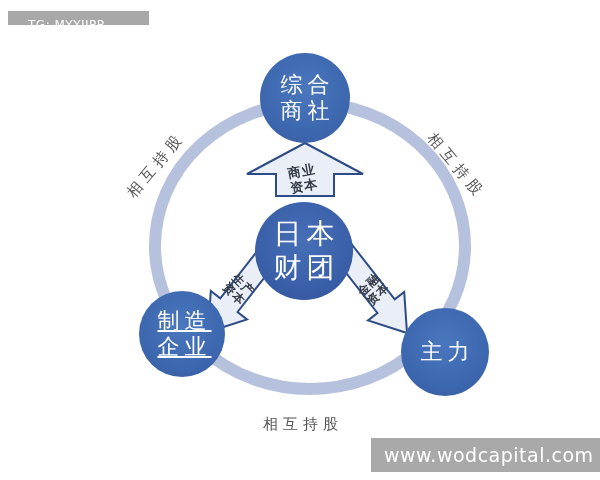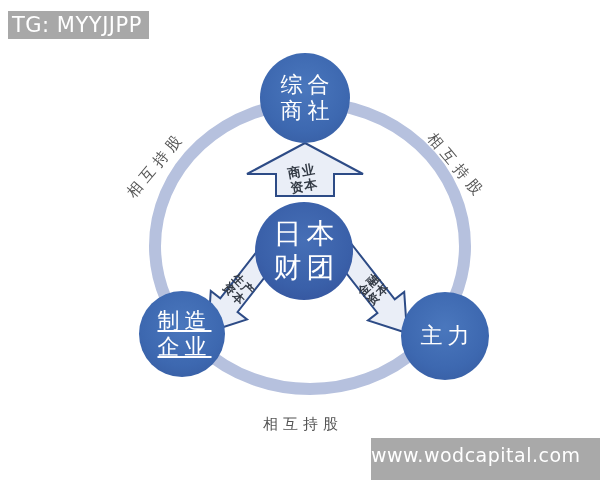--- a/index.html
+++ b/index.html
@@ -34,21 +34,21 @@
   .satellite{
     width:90px;height:90px;font-size:22px;font-weight:500;
     background:radial-gradient(circle at 50% 40%, #4a77bd 0%, var(--circle-blue) 60%, #35599d 100%);
   }
   .hub{
     width:98px;height:98px;font-size:28px;font-weight:400;
     background:radial-gradient(circle at 50% 40%, #466fb6 0%, var(--center-blue) 60%, #334f97 100%);
   }
   .circle-top{left:260px;top:53px;}
   .circle-left{left:139px;top:291px;width:86px;height:86px;text-decoration:underline;}
-  .circle-right{left:401px;top:292px;width:88px;height:88px;}
+  .circle-right{left:401px;top:308px;width:88px;height:88px;}
   .circle-center{left:255px;top:202px;}
 
   .arrow-label{
     position:absolute;z-index:3;color:var(--arrow-text);
     font-weight:700;text-align:center;line-height:1.12;letter-spacing:1px;
     transform:translate(-50%,-50%);white-space:nowrap;
   }
   .arrow-label .ln{display:block;}
   .al-up{left:303px;top:179px;font-size:13px;transform:translate(-50%,-50%) rotate(-10deg);}
   .al-ll{left:238px;top:290px;font-size:12px;transform:translate(-50%,-50%) rotate(45deg);}
@@ -57,29 +57,29 @@
   .ring-label{
     position:absolute;z-index:2;color:var(--gray-label);
     font-size:15px;font-weight:500;letter-spacing:5px;white-space:nowrap;
     transform:translate(-50%,-50%);
   }
   .rl-left{left:156px;top:165px;transform:translate(-50%,-50%) rotate(-50deg);}
   .rl-right{left:456px;top:166px;transform:translate(-50%,-50%) rotate(50deg);}
   .rl-bottom{left:303px;top:424px;}
 
   .badge{
-    position:absolute;z-index:4;left:8px;top:11px;width:141px;height:28px;
+    position:absolute;z-index:4;left:8px;top:11px;width:141px;height:14px;
     background:var(--badge-bg);color:var(--text-white);
-    font-size:21px;line-height:28px;padding-left:4px;letter-spacing:0.5px;
+    font-size:12px;line-height:28px;padding-left:20px;letter-spacing:0.5px;
     box-sizing:border-box;white-space:nowrap;
   }
   .watermark{
-    position:absolute;z-index:4;left:371px;top:438px;width:229px;height:42px;
+    position:absolute;z-index:4;left:371px;top:438px;width:229px;height:34px;
     background:var(--watermark-bg);color:var(--text-white);
-    font-size:19px;line-height:34px;letter-spacing:0.5px;
+    font-size:19px;line-height:34px;padding-left:13px;letter-spacing:0.5px;
     box-sizing:border-box;white-space:nowrap;
   }
 </style>
 </head>
 <body>
 
 <div class="stage">
 
   <svg width="600" height="480" viewBox="0 0 600 480">
     <ellipse class="ring" cx="310" cy="246" rx="155" ry="143"></ellipse>

